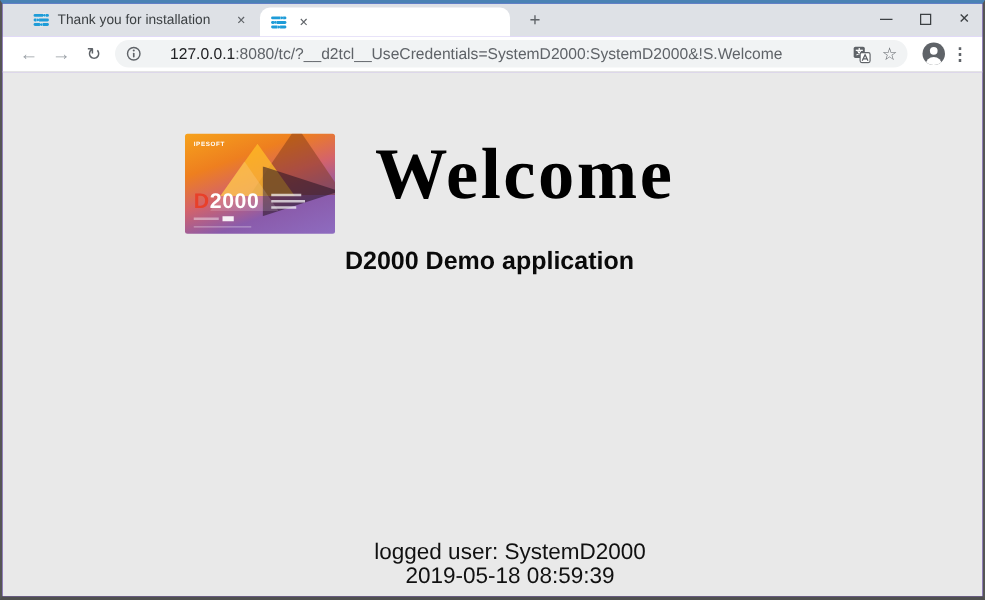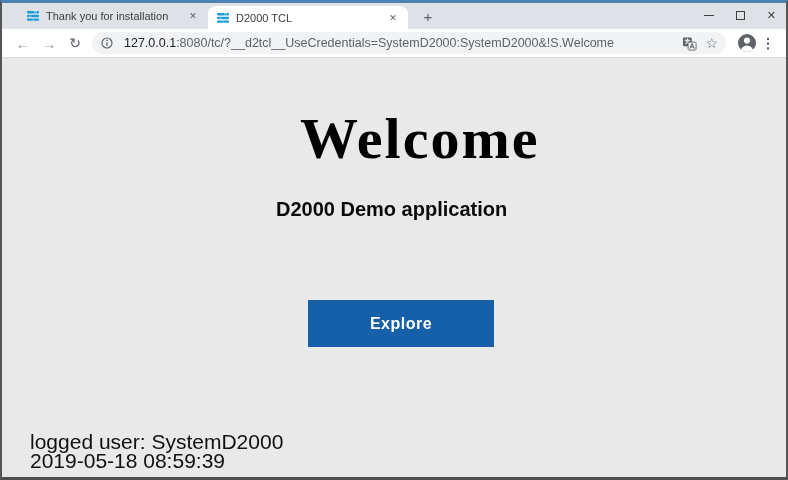--- a/index.html
+++ b/index.html
@@ -20,21 +20,21 @@
   .newtab{position:absolute;left:416px;top:4px;width:20px;height:20px;text-align:center;line-height:19px;font-size:15px;color:#5f6368;}
   .wincontrols{position:absolute;right:6px;top:0;height:24px;display:flex;align-items:center;gap:22px;padding-right:4px;}
   .wc-min{width:10px;height:1px;background:#3c4043;}
   .wc-max{width:9px;height:9px;border:1px solid #3c4043;box-sizing:border-box;}
   .wc-close{font-size:11px;color:#3c4043;line-height:10px;}
   
   .toolbar{height:29px;background:#fff;display:flex;align-items:center;padding:0 8px;border-bottom:1px solid #dcdcdc;box-sizing:border-box;}
   .navbtn{font-size:15px;color:#9aa0a6;width:26px;text-align:center;flex:0 0 auto;}
   .navbtn.reload{color:#5f6368;font-size:14px;}
   .omnibox{flex:1;display:flex;align-items:center;height:22px;background:#f1f3f4;border-radius:11px;margin:0 10px 0 4px;padding:0 8px;min-width:0;}
-  .urltext{flex:1;font-size:12.5px;white-space:nowrap;overflow:hidden;min-width:0;margin-left:10px;}
+  .urltext{flex:1;font-size:12.5px;white-space:nowrap;overflow:hidden;min-width:0;margin-left:22px;}
   .urltext .host{color:#202124;}
   .urltext .rest{color:#5f6368;}
   .boxicon{flex:0 0 auto;margin-left:8px;}
   .star{font-size:14px;color:#5f6368;line-height:14px;}
   .kebab{font-size:14px;color:#5f6368;width:20px;text-align:center;font-weight:bold;}
   
   .content{position:relative;height:calc(480px - 3px - 3px - 26px - 29px);background:#e9e9e9;}
   .logo-card{position:absolute;left:146px;top:49px;width:120px;height:80px;overflow:hidden;border-radius:2px;
     background:linear-gradient(160deg,#f6a21c 0%,#ee7f1f 28%,#d4636a 50%,#8a5bab 72%,#8e6cc0 100%);}
   .tri{position:absolute;}
@@ -44,21 +44,21 @@
   .tri4{left:20px;top:22px;width:55px;height:40px;background:rgba(255,255,255,.14);clip-path:polygon(50% 0,100% 100%,0 100%);}
   .brand{position:absolute;left:7px;top:6px;color:#fff;font-size:10px;font-weight:bold;letter-spacing:1px;transform:scale(.5);transform-origin:left top;}
   .dlogo{position:absolute;left:7px;top:44px;font-weight:bold;font-size:17px;letter-spacing:.5px;}
   .dlogo .d{color:#e8402a;}
   .dlogo .num{color:#fff;}
   .tline{position:absolute;height:1.5px;background:rgba(255,255,255,.7);}
   .badge{position:absolute;left:30px;top:66px;width:9px;height:4px;background:rgba(255,255,255,.9);}
   .welcome{position:absolute;left:298px;top:52px;margin:0;font-family:Liberation Serif, serif;font-weight:bold;font-size:58px;letter-spacing:2px;color:#000;line-height:1;}
   .subtitle{position:absolute;left:274px;top:140px;font-size:20px;font-weight:bold;color:#0a0a0a;}
   .explore{position:absolute;left:306px;top:242px;width:186px;height:47px;background:#1560a9;border:none;color:#fff;font-family:"Liberation Sans",sans-serif;font-weight:bold;font-size:16px;letter-spacing:.5px;cursor:pointer;}
-  .footer{position:absolute;left:0;right:0;top:374px;margin-left:28px;font-size:21px;color:#111;line-height:19px;}
+  .footer{position:absolute;left:0;right:0;top:374px;text-align:center;margin-left:28px;font-size:18px;color:#111;line-height:19px;}
 </style>
 </head>
 <body>
 
 <div class="window">
 
   <div class="tabbar">
 
     <div class="tab inactive">
       <svg class="favicon" viewBox="0 0 16 16">
@@ -85,21 +85,20 @@
           <rect x="1" y="6.6" width="14" height="2.7" rx="1.3"></rect>
           <rect x="1" y="10.8" width="14" height="2.7" rx="1.3"></rect>
         </g>
         <rect x="9.6" y="2.1" width="2.4" height="3.3" fill="#fff"></rect>
         <rect x="3.6" y="6.3" width="2.4" height="3.3" fill="#fff"></rect>
         <rect x="6.8" y="10.5" width="2.4" height="3.3" fill="#fff"></rect>
         <circle cx="10.8" cy="3.75" r="1.25" fill="#1e9cd8"></circle>
         <circle cx="4.8" cy="7.95" r="1.25" fill="#1e9cd8"></circle>
         <circle cx="8" cy="12.15" r="1.25" fill="#1e9cd8"></circle>
       </svg>
-      <span class="title">D2000 TCL</span>
       <span class="close">✕</span>
     </div>
 
     <div class="newtab">+</div>
 
     <div class="wincontrols">
       <div class="wc-min"></div>
       <div class="wc-max"></div>
       <div class="wc-close">✕</div>
     </div>
@@ -138,26 +137,39 @@
       <g clip-path="url(#avclip)">
         <circle cx="11" cy="8.6" r="3.1" fill="#fff"></circle>
         <path d="M4.5 20 a6.5 6.5 0 0 1 13 0 z" fill="#fff"></path>
       </g>
     </svg>
     <span class="kebab">⋮</span>
   </div>
 
   <div class="content">
 
+    <div class="logo-card">
+      <div class="tri tri1"></div>
+      <div class="tri tri2"></div>
+      <div class="tri tri3"></div>
+      <div class="tri tri4"></div>
+      <div class="brand">IPESOFT</div>
+      <div class="dlogo"><span class="d">D</span><span class="num">2000</span></div>
+      <div class="tline" style="left:69px;top:48px;width:24px;"></div>
+      <div class="tline" style="left:69px;top:53px;width:27px;"></div>
+      <div class="tline" style="left:69px;top:58px;width:20px;"></div>
+      <div class="tline" style="left:7px;top:67px;width:20px;opacity:.6;"></div>
+      <div class="badge"></div>
+      <div class="tline" style="left:7px;top:74px;width:46px;height:1px;opacity:.5;"></div>
+    </div>
 
     <h1 class="welcome">Welcome</h1>
 
     <div class="subtitle">D2000 Demo application</div>
 
-    <button class="explore">Explore</button>
 
     <div class="footer">
       <div>logged user: SystemD2000</div>
       <div>2019-05-18 08:59:39</div>
     </div>
   </div>
 
 </div>
 
 </body></html>

